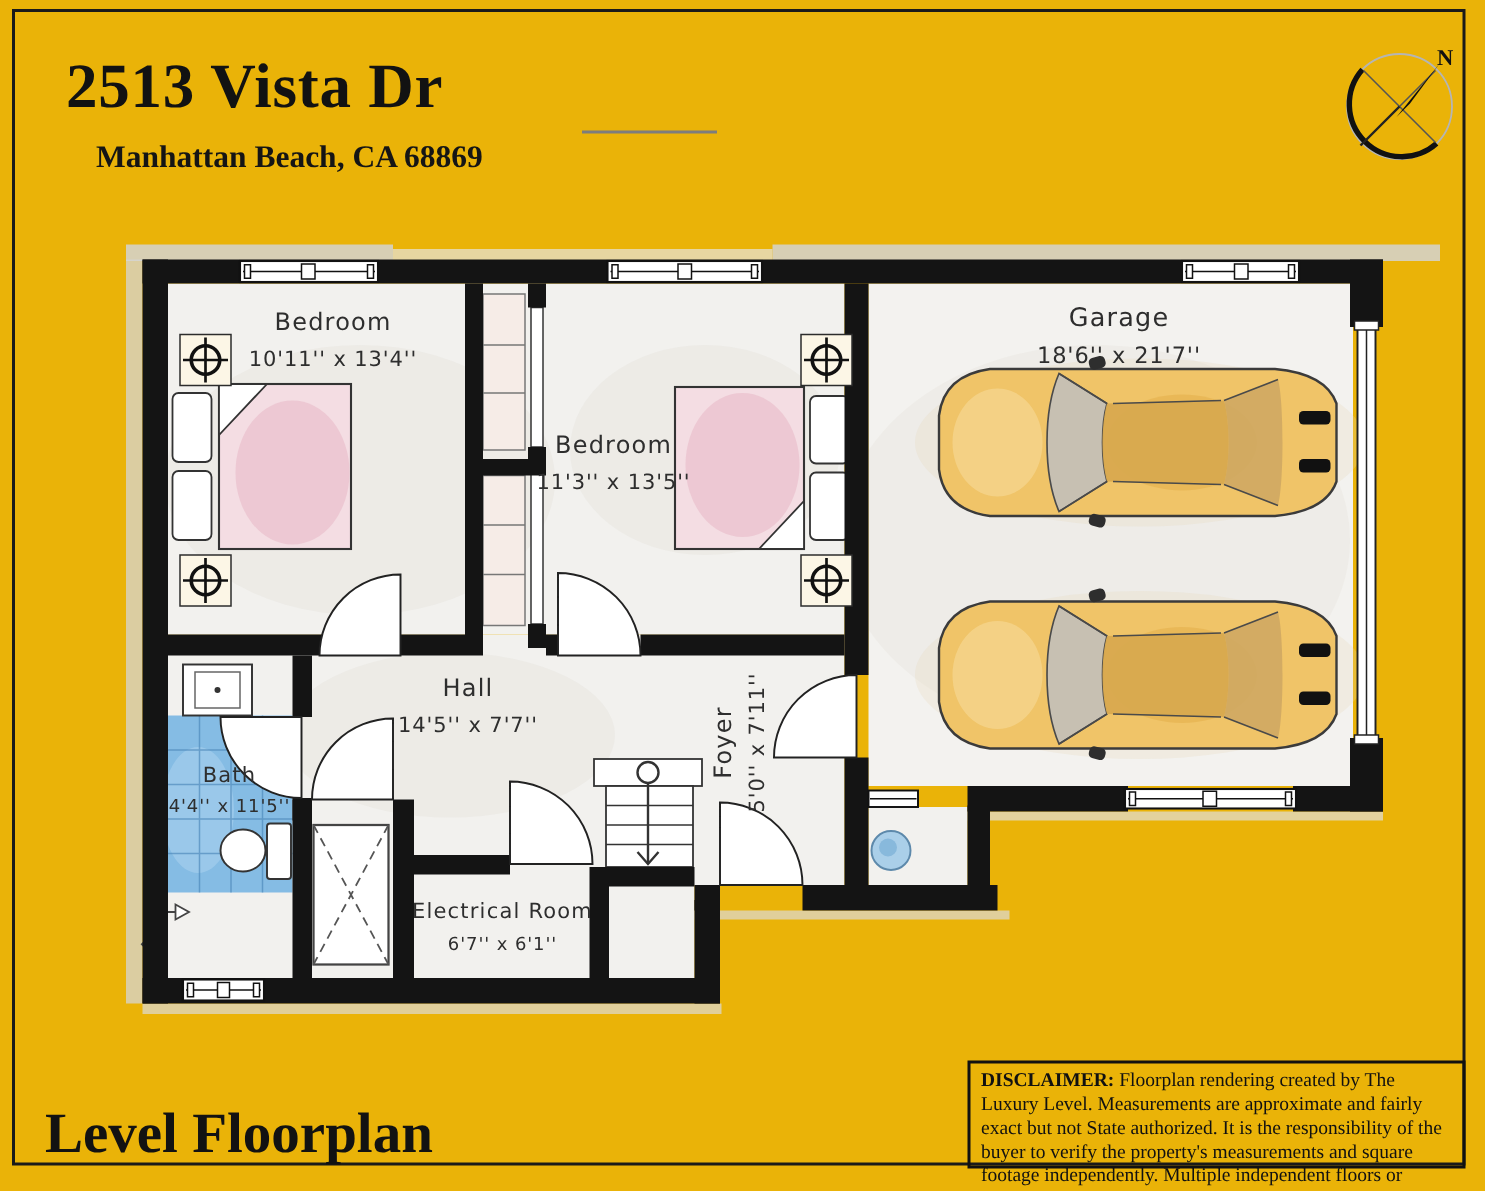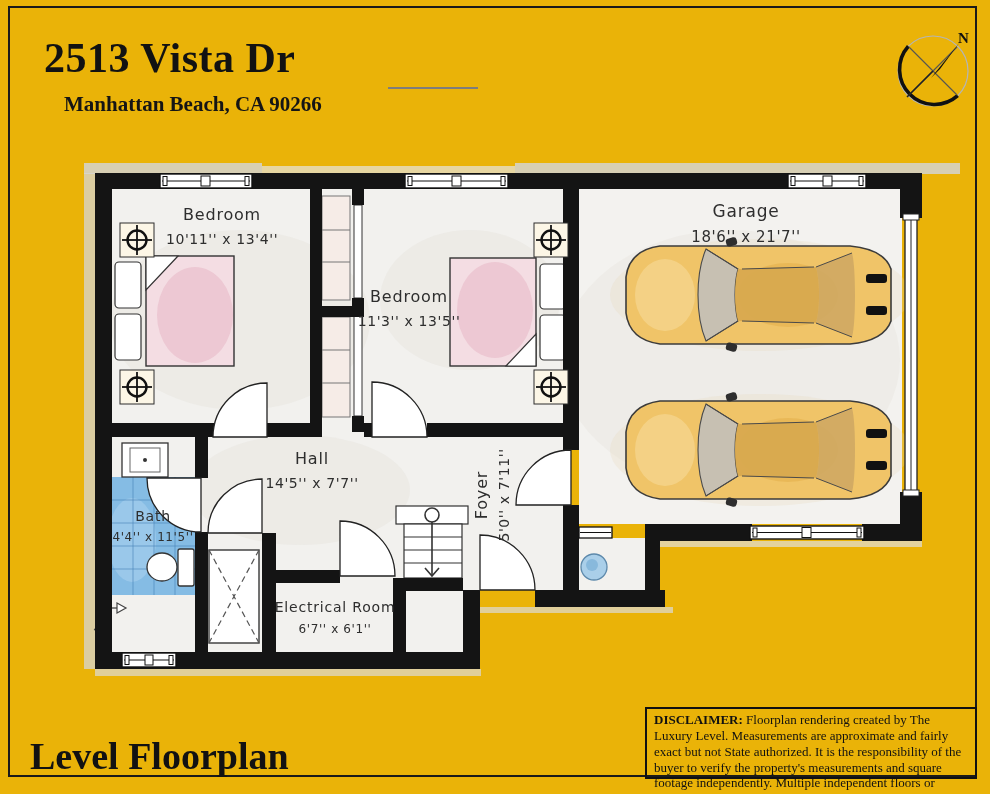--- a/index.html
+++ b/index.html
@@ -25,21 +25,21 @@
 </style>
 </head>
 <body>
 
 <div class="page">
 
   <div class="frame"></div>
 
   <div class="page-title">2513 Vista Dr</div>
   <div class="title-divider"></div>
-  <div class="page-subtitle">Manhattan Beach, CA 90266</div>
+  <div class="page-subtitle">Manhattan Beach, CA 68869</div>
 
   <svg style="left:891px;top:29px" width="84" height="84" viewBox="0 0 84 84">
     <circle cx="42" cy="42" r="35" fill="none" stroke="#b5b5b5" stroke-width="1.2"></circle>
     <path d="M17.3,17.3 A35,35 0 0 0 66.7,66.7" fill="none" stroke="#111" stroke-width="3.6"></path>
     <line x1="18" y1="18" x2="66" y2="66" stroke="#555" stroke-width="1.1"></line>
     <line x1="18" y1="66" x2="66" y2="18" stroke="#555" stroke-width="1.1"></line>
     <line x1="42" y1="42" x2="16" y2="68" stroke="#222" stroke-width="1.6"></line>
     <polygon points="69,13 40,49 49,40" fill="#0d0d0d"></polygon>
     <text class="compass-n" x="67" y="14">N</text>
   </svg>

